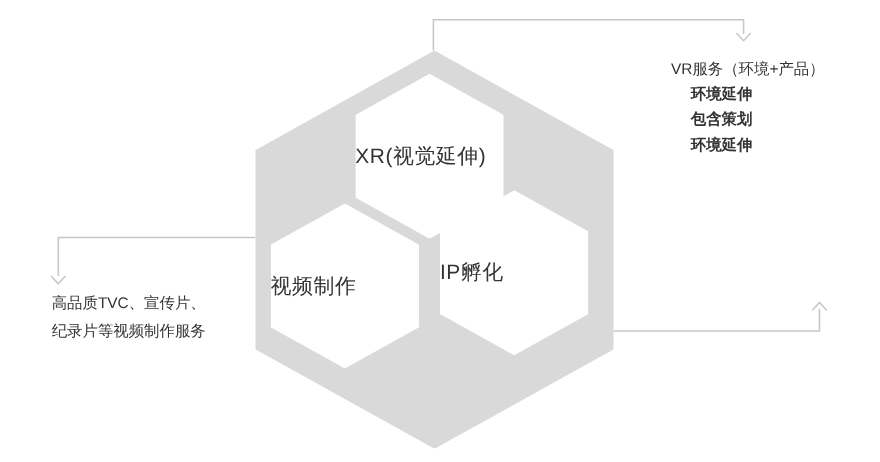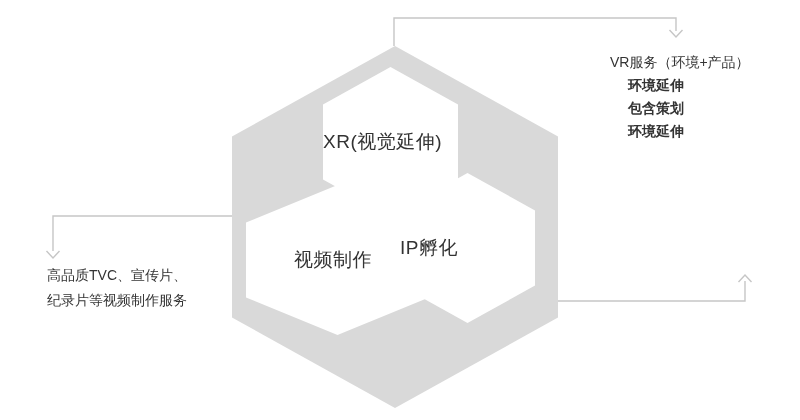--- a/index.html
+++ b/index.html
@@ -23,21 +23,21 @@
   .hex-outer{
     left:232px;top:46px;width:326px;height:362px;
     background:var(--hexagon-gray);
   }
   .hex-inner{
     background:var(--white);
     width:135px;height:150px;
     display:flex;align-items:center;
   }
   .hex-xr{left:323px;top:67px;}
-  .hex-video{left:246px;top:185px;padding-left:48px;}
+  .hex-video{left:246px;top:185px;}
   .hex-ip{left:400px;top:173px;}
   .hex-label{
     font-size:19px;letter-spacing:0.5px;color:var(--text-color);
     white-space:nowrap;
   }
   svg.connectors{position:absolute;left:0;top:0;width:800px;height:420px;pointer-events:none;}
   svg.connectors *{stroke:var(--line-gray);stroke-width:1.4;fill:none;}
   .ann{position:absolute;white-space:nowrap;}
   .ann .line{font-size:14px;color:var(--text-color);}
   .ann-top-right{left:610px;top:51px;}

